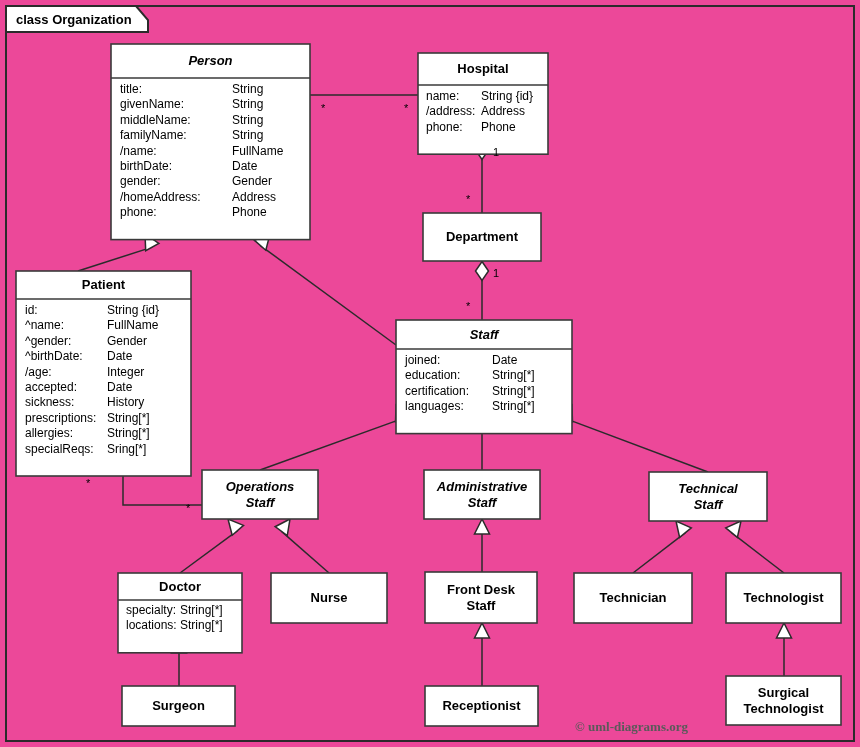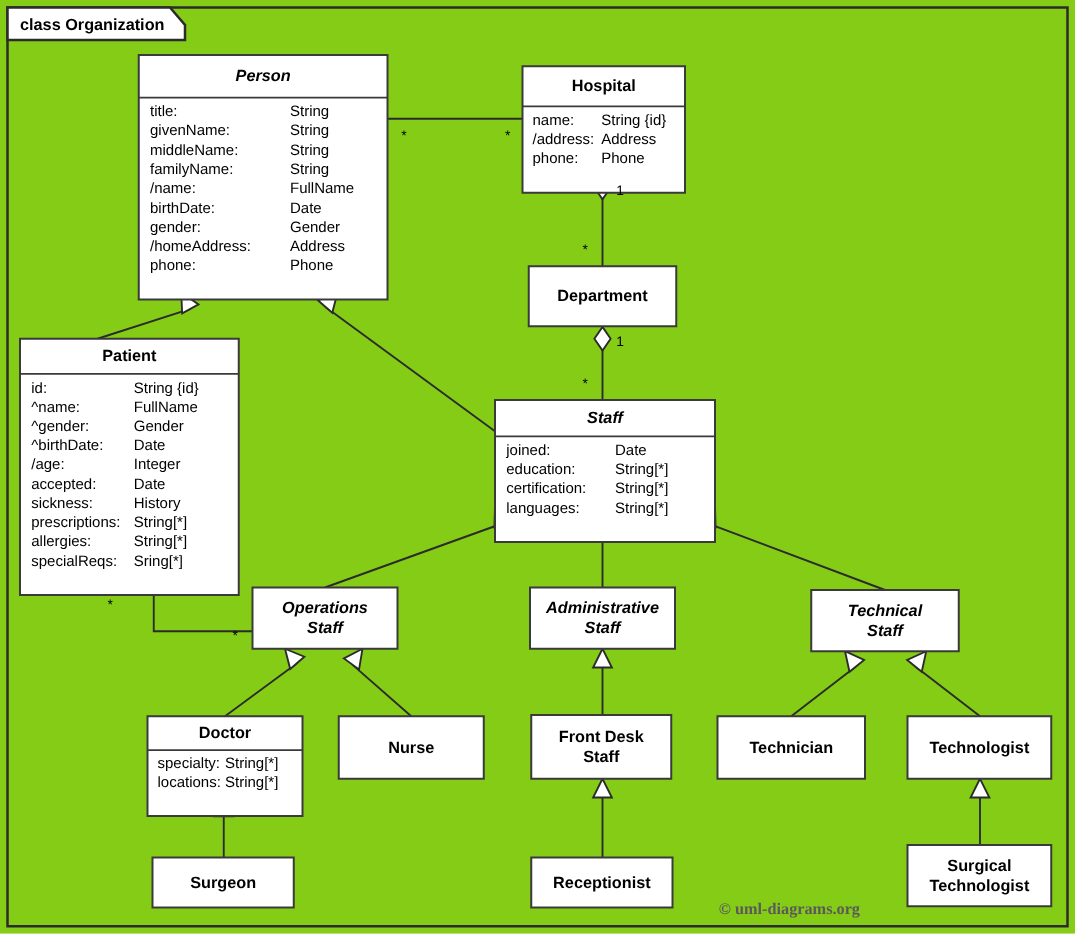--- a/index.html
+++ b/index.html
@@ -4,21 +4,21 @@
 <style>
   html, body {
     margin: 0;
     padding: 0;
     background: #ffffff;
   }
   #diagram-root {
     position: relative;
     width: 860px;
     height: 747px;
-    background: #84cc16;
+    background: #ec4899;
     font-family: "Liberation Sans", sans-serif;
     overflow: hidden;
   }
   svg.canvas {
     position: absolute;
     left: 0;
     top: 0;
     width: 860px;
     height: 747px;
   }

